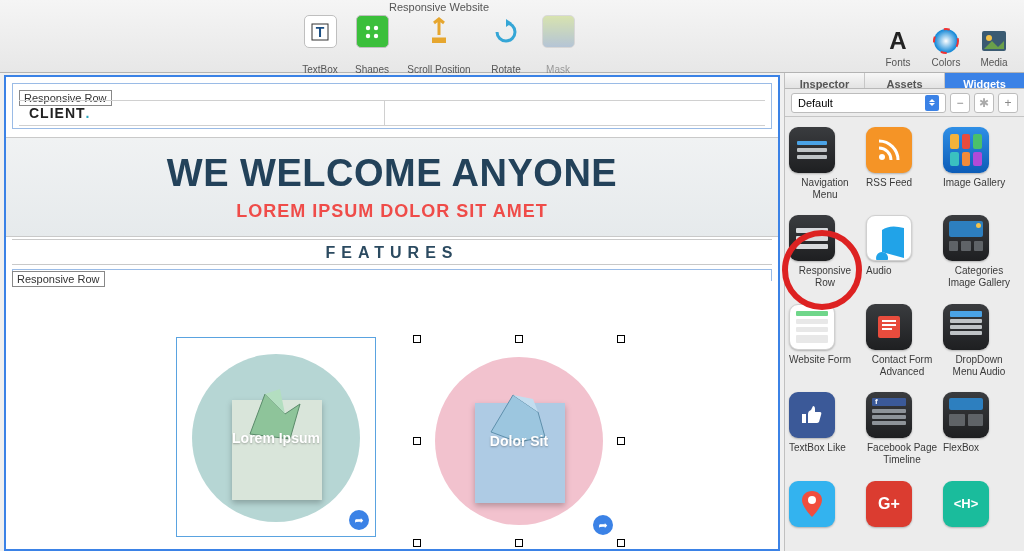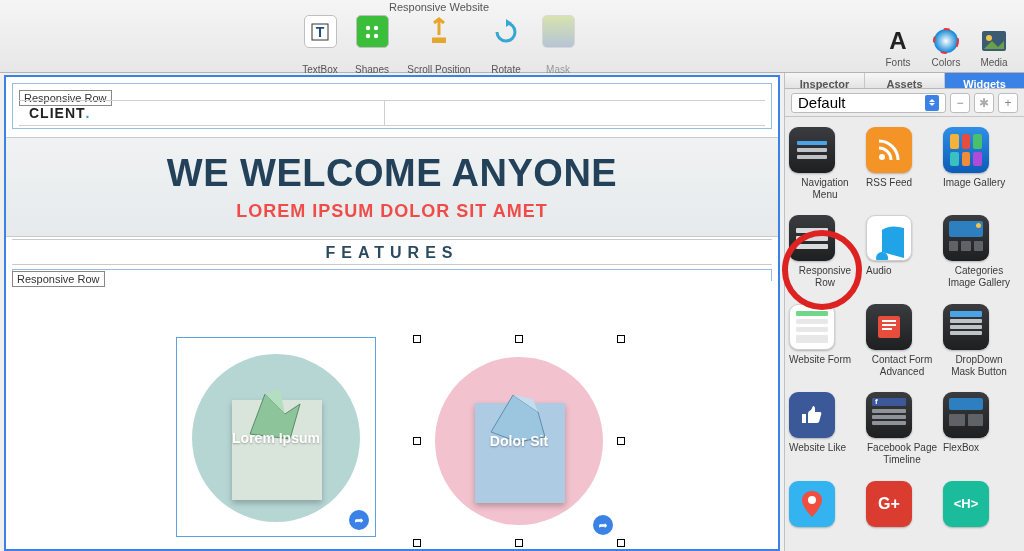--- a/index.html
+++ b/index.html
@@ -53,21 +53,21 @@
   .h.tl{left:0;top:0}.h.tm{left:50%;top:0;transform:translateX(-50%)}.h.tr{right:0;top:0}
   .h.ml{left:0;top:50%;transform:translateY(-50%)}.h.mr{right:0;top:50%;transform:translateY(-50%)}
   .h.bl{left:0;bottom:0}.h.bm{left:50%;bottom:0;transform:translateX(-50%)}.h.br{right:0;bottom:0}
 
   
   .sidebar { position:absolute; top:73px; right:0; bottom:0; width:240px; background:#ececec; border-left:1px solid #c0c0c0;}
   .tabs { display:flex; height:16px; background:linear-gradient(#f7f7f7,#e3e3e3); border-bottom:1px solid #b8b8b8;}
   .tab { flex:1; text-align:center; font-size:11px; font-weight:600; color:#555; line-height:22px; border-right:1px solid #c7c7c7;}
   .tab.active { background:#3b82e6; color:#fff; border-right:none;}
   .select-row { height:28px; display:flex; align-items:center; padding:0 6px; gap:4px; border-bottom:1px solid #c5c5c5;}
-  .sel { flex:1; height:20px; background:#fff; border:1px solid #bcbcbc; border-radius:3px; font-size:15px; padding:0 6px; display:flex; align-items:center; justify-content:space-between;}
+  .sel { flex:1; height:20px; background:#fff; border:1px solid #bcbcbc; border-radius:3px; font-size:11px; padding:0 6px; display:flex; align-items:center; justify-content:space-between;}
   .sel .arr { width:14px; height:16px; background:#3b82e6; border-radius:2px; display:flex; flex-direction:column; align-items:center; justify-content:center;}
   .sel .arr::before,.sel .arr::after{content:"";border-left:3px solid transparent;border-right:3px solid transparent;}
   .sel .arr::before{border-bottom:3px solid #fff;margin-bottom:1px;}
   .sel .arr::after{border-top:3px solid #fff;}
   .mini-btn { width:20px; height:20px; border:1px solid #bcbcbc; border-radius:3px; background:#fff; display:flex; align-items:center; justify-content:center; font-size:12px; color:#888;}
   .widget-grid { padding: 10px 4px; display:grid; grid-template-columns:repeat(3,1fr); gap: 6px 0; overflow-y:auto; height:calc(100% - 50px);}
   .widget { display:flex; flex-direction:column; align-items:flex-start; }
   .widget-icon { width:46px; height:46px; border-radius:9px; box-shadow:0 1px 2px rgba(0,0,0,.25);}
   .widget-label { font-size:10px; color:#3a3a3a; text-align:center; margin-top:4px; line-height:1.2; max-width:72px;}
   .highlight-ring { position:absolute; width:80px; height:80px; border:6px solid #d22; border-radius:50%; right:162px; top:230px; pointer-events:none;}
@@ -317,29 +317,29 @@
         </div>
         <div class="widget-label">Contact Form Advanced</div>
       </div>
     <div class="widget">
         <div class="widget-icon wi-dark" style="padding:7px;display:flex;flex-direction:column;gap:2px">
           <div style="height:6px;background:#4aa3e6;border-radius:1px"></div>
           <div style="height:4px;background:#bfc3c6;border-radius:1px"></div>
           <div style="height:4px;background:#bfc3c6;border-radius:1px"></div>
           <div style="height:4px;background:#bfc3c6;border-radius:1px"></div>
         </div>
-        <div class="widget-label">DropDown Mask Button</div>
+        <div class="widget-label">DropDown Menu Audio</div>
       </div>
     <div class="widget">
         <div class="widget-icon" style="background:#3b5998;display:flex;align-items:center;justify-content:center">
           <svg width="24" height="24" fill="#fff">
             <path d="M2 20 L2 11 L6 11 L6 20 Z M8 20 L8 11 Q8 8 11 7 L13 3 Q15 3 15 6 L15 9 L20 9 Q22 9 21 12 L19 19 Q18 20 17 20 Z"></path>
           </svg>
         </div>
-        <div class="widget-label">Website Like</div>
+        <div class="widget-label">TextBox Like</div>
       </div>
     <div class="widget">
         <div class="widget-icon wi-dark" style="padding:6px">
           <div style="height:8px;background:#3b5998;border-radius:1px;margin-bottom:3px;position:relative">
             <span style="position:absolute;left:3px;top:-1px;color:#fff;font-size:8px;font-weight:bold">f</span>
           </div>
           <div style="height:4px;background:#8d9399;border-radius:1px;margin-bottom:2px"></div>
           <div style="height:4px;background:#8d9399;border-radius:1px;margin-bottom:2px"></div>
           <div style="height:4px;background:#8d9399;border-radius:1px"></div>
         </div>

